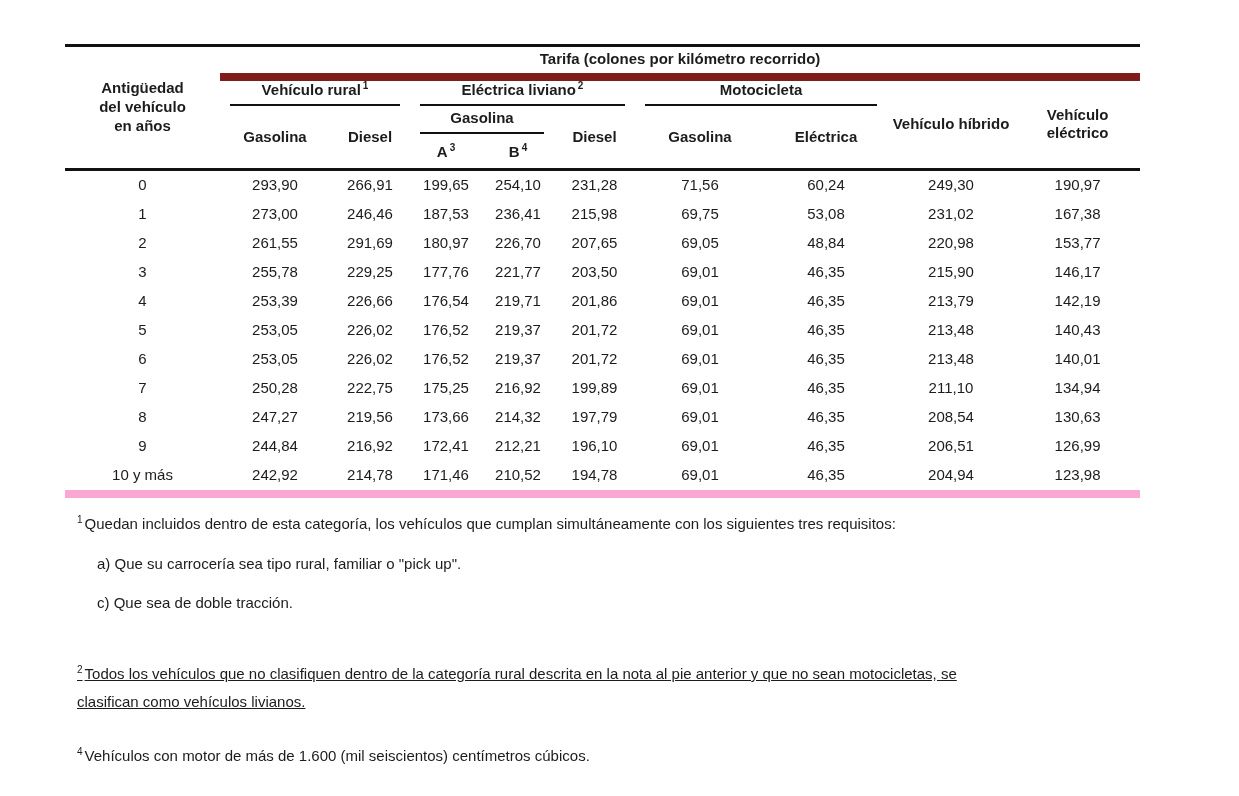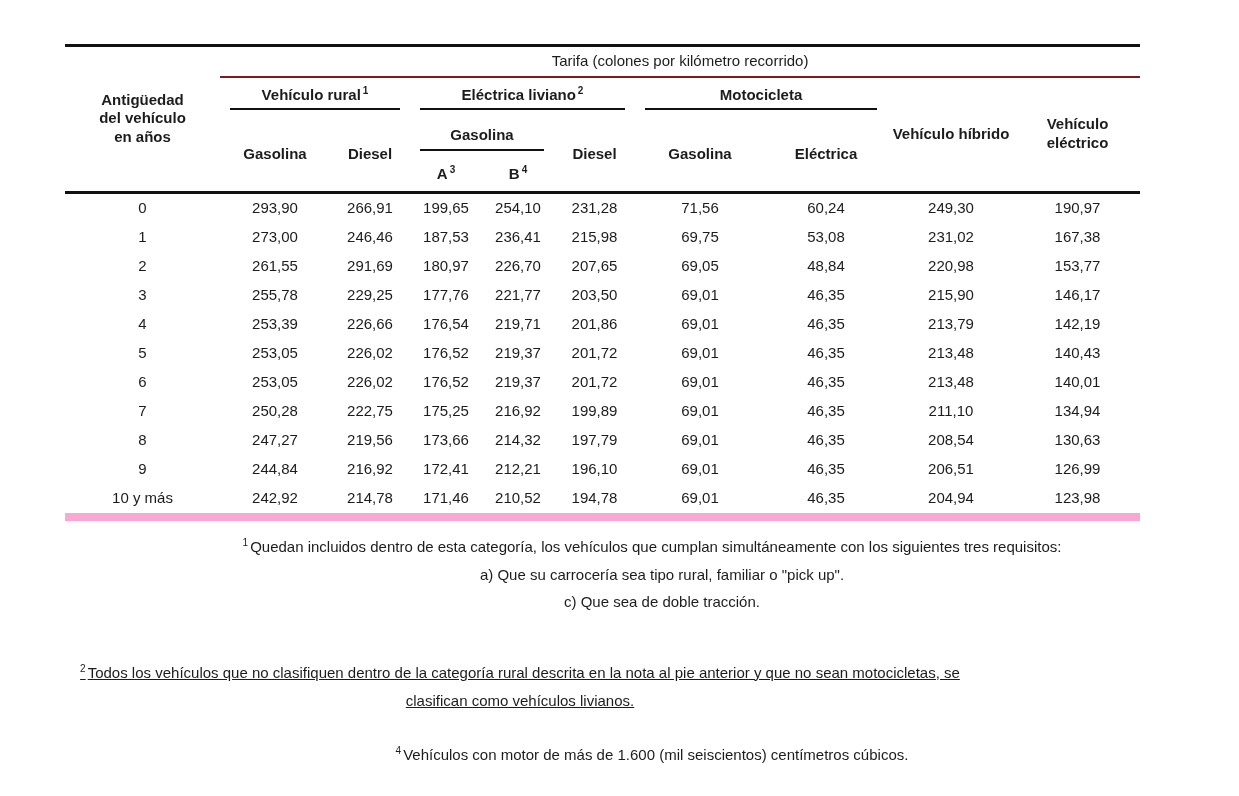--- a/index.html
+++ b/index.html
@@ -18,32 +18,32 @@
   table.tariff th,table.tariff td{
     padding:0 2px;text-align:center;vertical-align:middle;
     font-size:15px;line-height:1.25;
   }
   thead th{font-weight:bold;}
   .r1{height:31px;}
   .r2{height:30px;}
   .r3{height:30px;}
   .r4{height:33px;}
   td.tarifa-cell{
-    font-weight:normal;border-bottom:2px solid #7f1d1d;padding-right:300px;
+    font-weight:bold;border-bottom:8px solid #7f1d1d;padding-right:300px;
   }
   th.age-header span{display:inline-block;max-width:100px;}
-  .grp{display:block;border-bottom:2px solid #111;padding-bottom:4px;margin:8px 8px;}
+  .grp{display:block;border-bottom:2px solid #111;padding-bottom:4px;margin:0 8px;}
   sup.hsup{font-size:10px;vertical-align:super;line-height:0;margin-left:2px;font-weight:bold;}
   tbody tr:first-child td{border-top:3px solid #111;}
   tbody tr:last-child td{border-bottom:8px solid #f9a8d4;}
   tbody td{height:29px;}
 
   
   .footnotes{margin-top:12px;font-size:15px;}
-  .footnotes p{margin:0;text-align:center;}
+  .footnotes p{margin:12px;}
   .fn-line{line-height:28px;}
   .fn-line sup{font-size:10px;vertical-align:super;line-height:0;margin-right:2px;}
   .fn-item{line-height:27px;padding-left:20px;}
   .fn-2{margin-top:44px;max-width:910px;}
   .fn-2 .fn-line{line-height:28px;text-decoration:underline;}
   .fn-3{margin-top:16px;}
   .fn-4{margin-top:26px;}
 </style>
 </head>
 <body>

